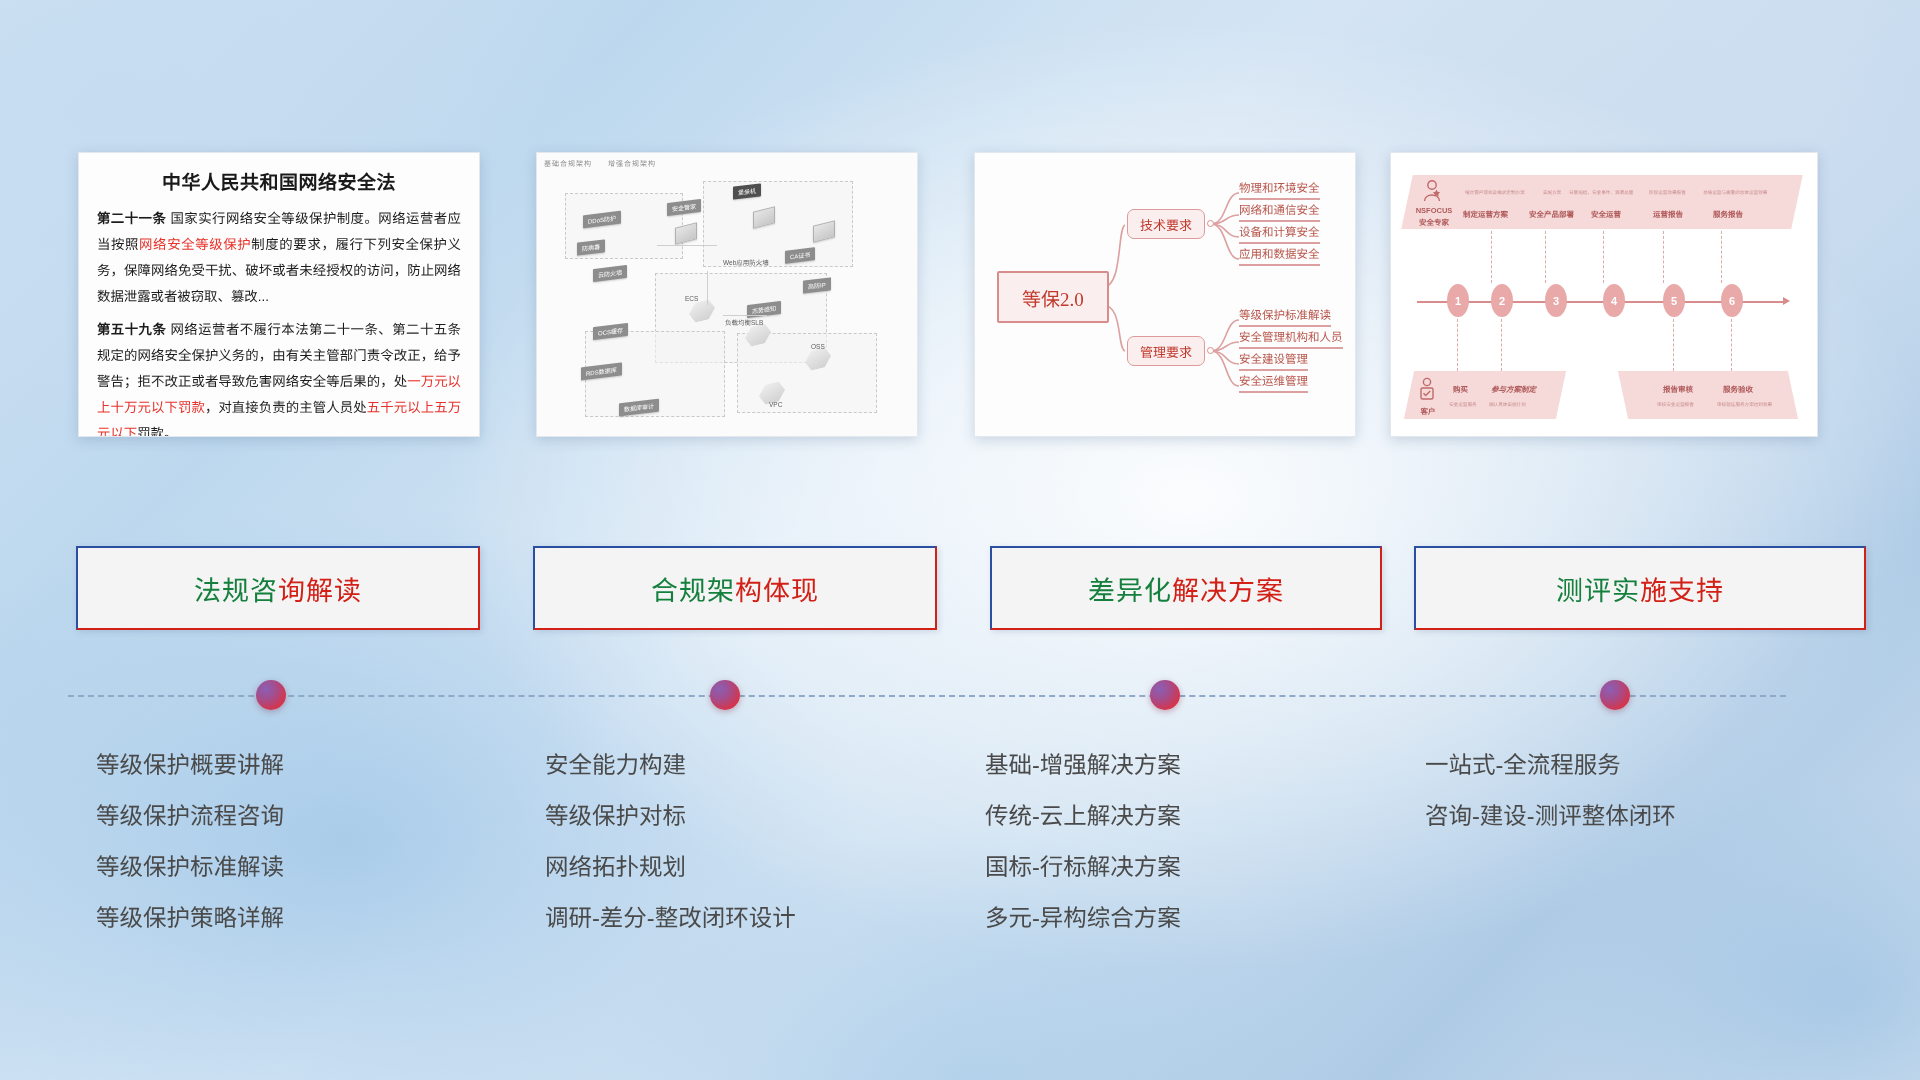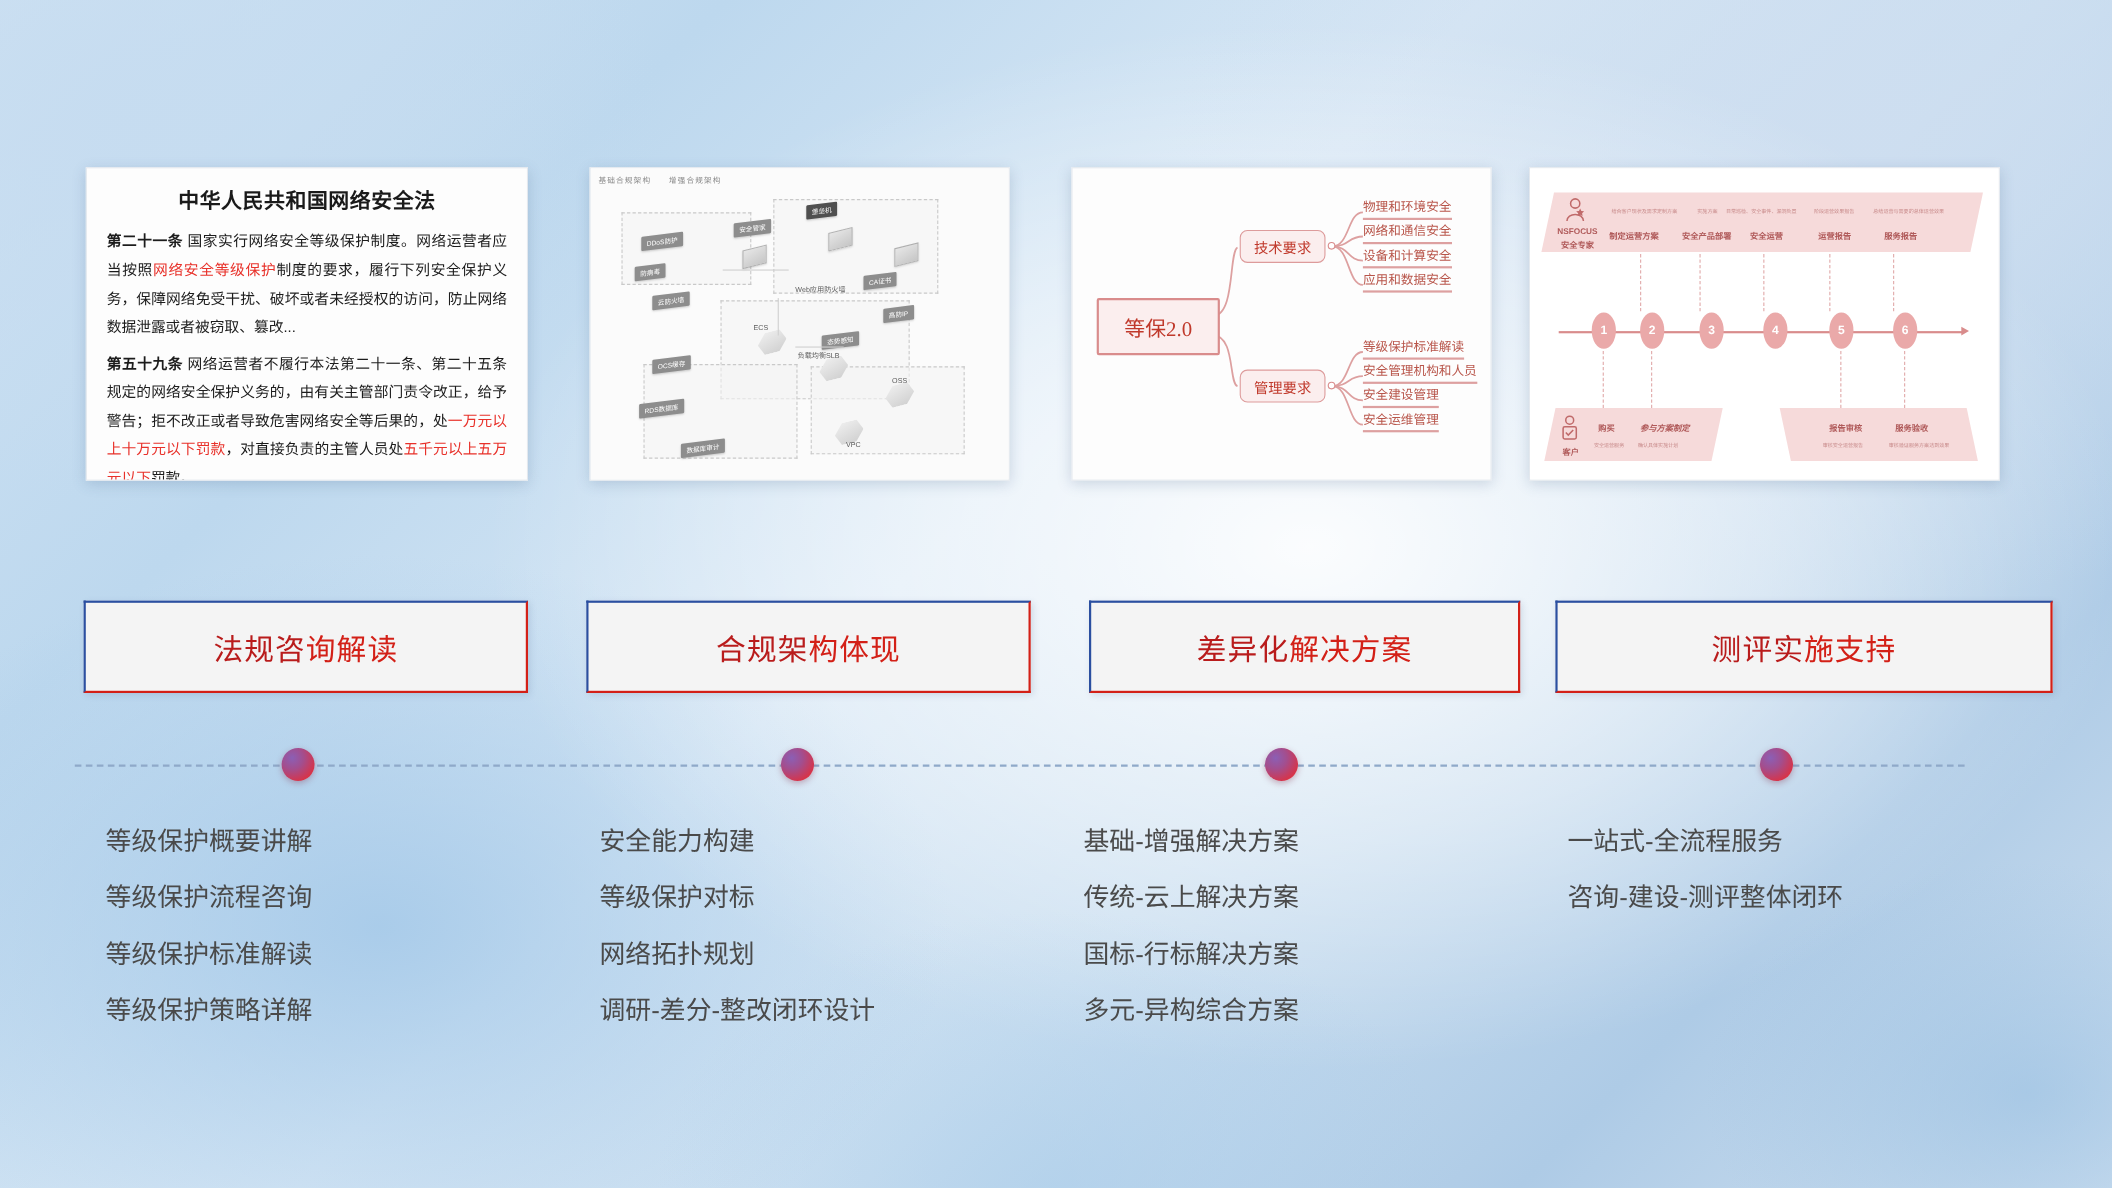--- a/index.html
+++ b/index.html
@@ -200,21 +200,21 @@
   .title-box.t1 { left: 76px;   width: 404px; }
   .title-box.t2 { left: 533px;  width: 404px; }
   .title-box.t3 { left: 990px;  width: 392px; }
   .title-box.t4 { left: 1414px; width: 452px; }
   .title-text {
     font-size: 27px;
     font-weight: 500;
     letter-spacing: 1px;
     font-family: "Liberation Sans", "DejaVu Sans", sans-serif;
   }
-  .title-text .b { color: #b91c1c; margin-top: 27px; }
+  .title-text .b { color: #15803d; margin-top: 27px; }
   .title-text .r { color: #d32017; }
 
   
   .tl-line {
     position: absolute;
     left: 68px; top: 695px;
     width: 1718px; height: 0;
     border-top: 2px dashed #8fa9c9;
   }
   .tl-dot {

